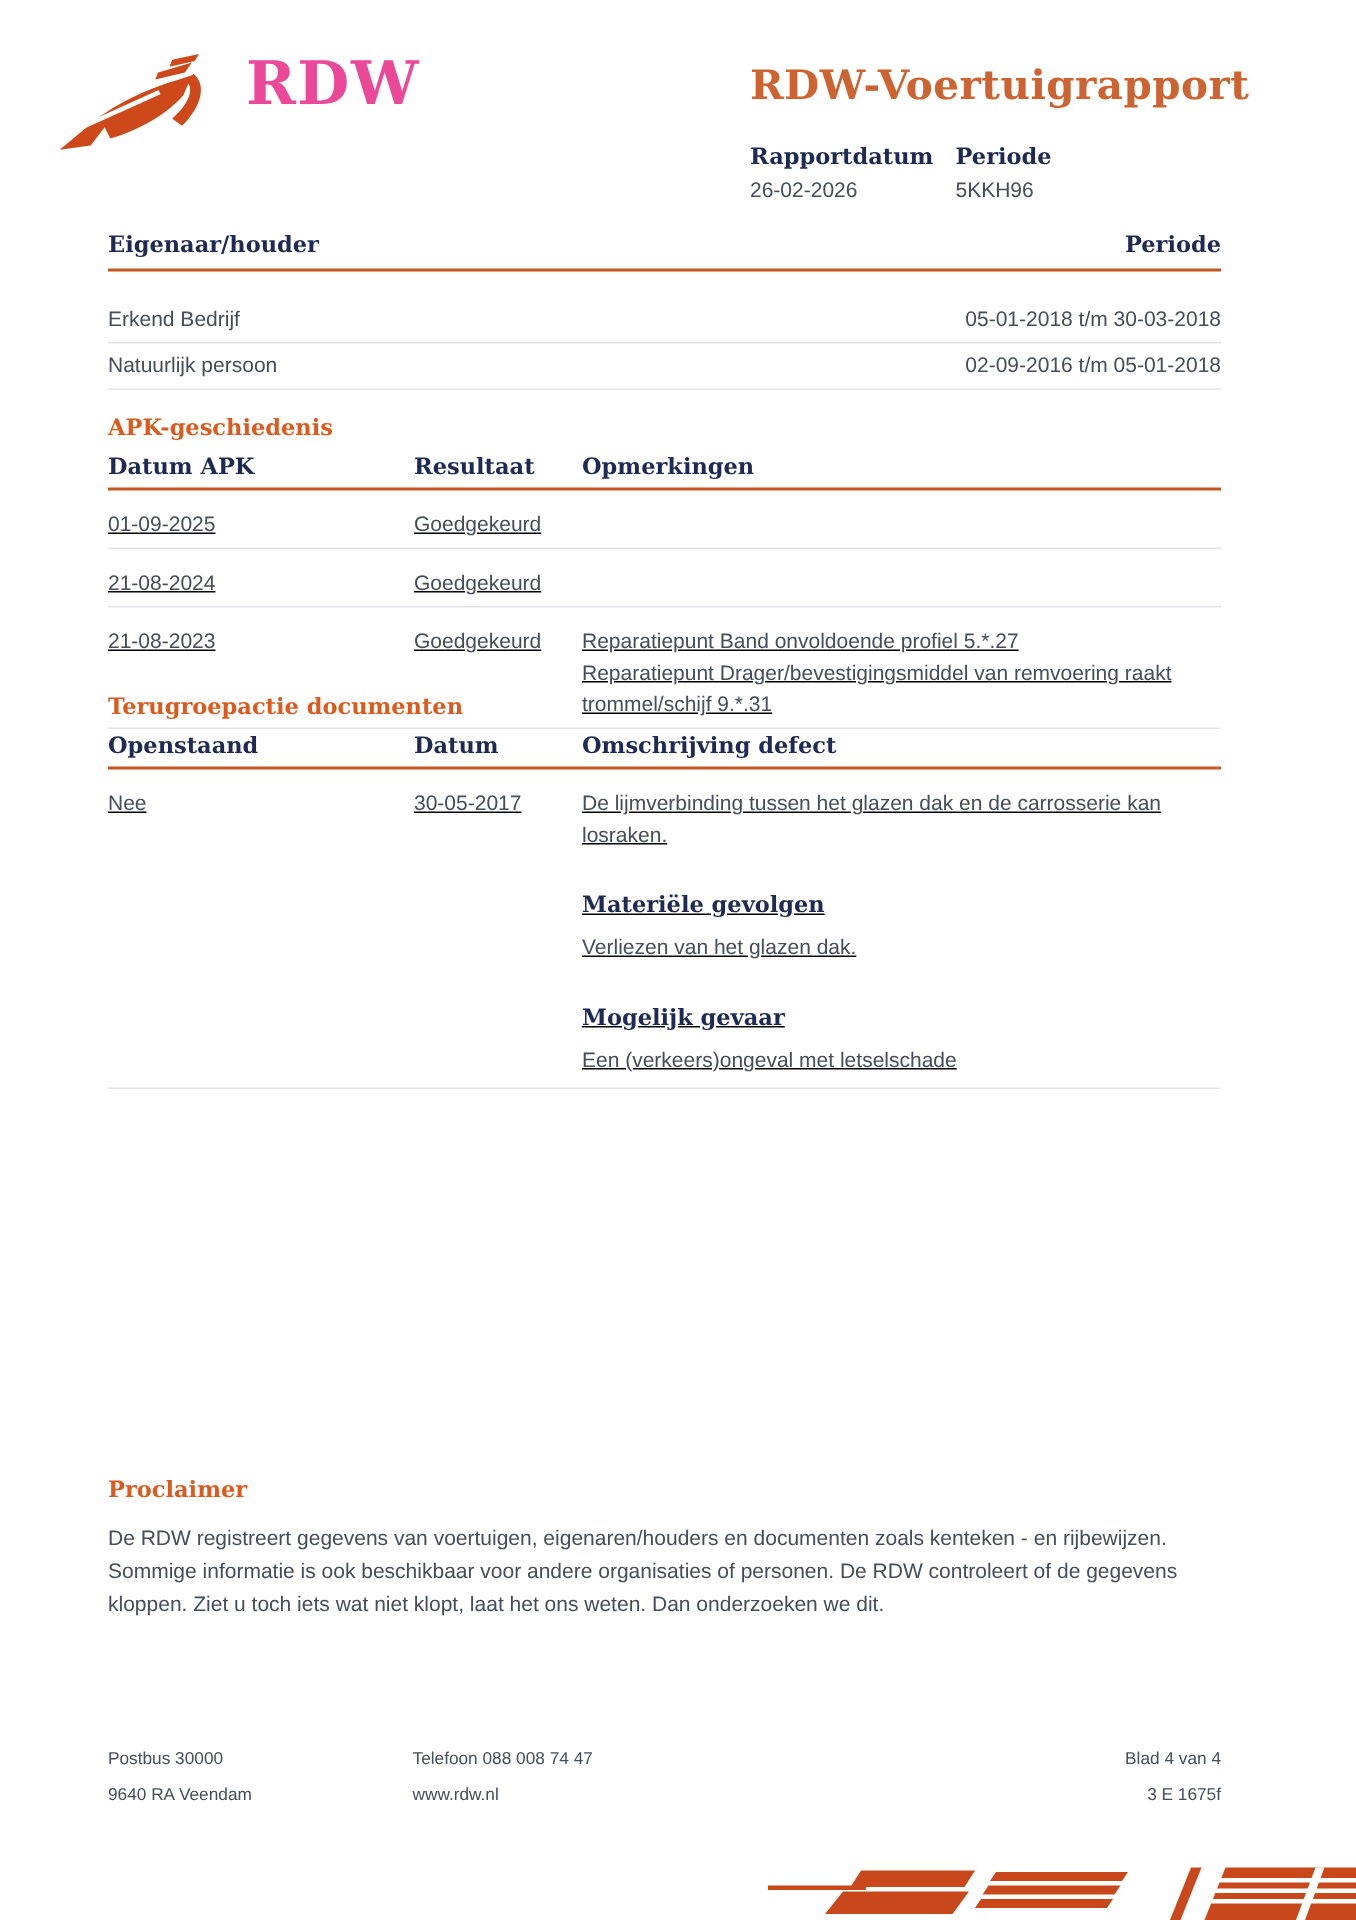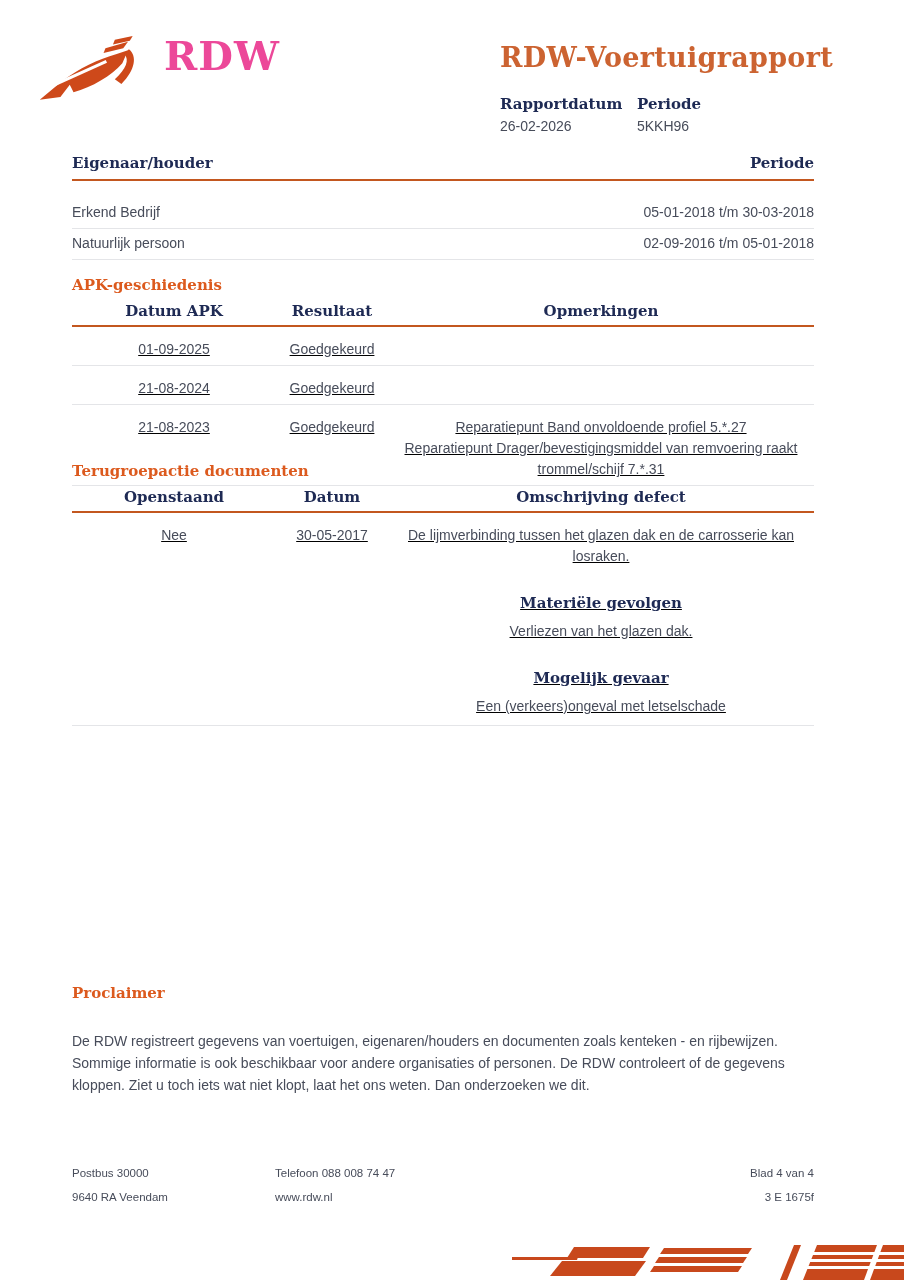--- a/index.html
+++ b/index.html
@@ -67,35 +67,35 @@
   .rule-orange { border-bottom: 2px solid #c3571f; }
   .row-sep { border-bottom: 1px solid #e4e5e8; }
   .cell { font-size: 14px; color: #474c5a; line-height: 21px; }
 
   
   .owner-header { display: flex; justify-content: space-between; padding-bottom: 7px; gap: 34px; }
   .owner-rows { margin-top: 17px; }
   .owner-row { display: flex; justify-content: space-between; padding: 4px 0 5px 0; }
 
   
-  .grid3 { display: grid; grid-template-columns: 204px 112px auto; text-align: center; }
+  .grid3 { display: grid; grid-template-columns: 204px 112px auto; }
   .grid3.head { padding-bottom: 5px; }
   .grid3.body-row { padding: 12px 0 5px 0; text-decoration: underline; }
 
   .sub-head {
     font-family: "DejaVu Serif", serif;
     font-weight: 700;
     font-size: 15px;
     color: #1e2a54;
     margin-top: 26px;
     margin-bottom: 7px;
   }
 
   
-  .proclaimer-text { font-size: 14px; color: #474c5a; line-height: 22px; margin-top: 28px; }
+  .proclaimer-text { font-size: 14px; color: #474c5a; line-height: 22px; margin-top: 12px; }
 
   
   .footer { position: absolute; left: 72px; top: 1167px; width: 742px; font-size: 11.5px; color: #474c5a; }
   .footer-grid { display: grid; grid-template-columns: 203px 1fr auto; }
   .footer-grid + .footer-grid { margin-top: 12px; }
   .footer-right { text-align: right; }
 
   
   .decoration { position: absolute; right: 0; bottom: 0; width: 392px; height: 37px; }
   .decoration svg { display: block; width: 392px; height: 37px; }
@@ -164,21 +164,21 @@
     <div class="grid3 body-row row-sep">
       <span class="cell">21-08-2024</span>
       <span class="cell">Goedgekeurd</span>
       <span class="cell"></span>
     </div>
     <div class="grid3 body-row row-sep">
       <span class="cell">21-08-2023</span>
       <span class="cell">Goedgekeurd</span>
       <span class="cell">
         <span style="display:block">Reparatiepunt Band onvoldoende profiel 5.*.27</span>
-        <span style="display:block">Reparatiepunt Drager/bevestigingsmiddel van remvoering raakt trommel/schijf 7.*.31</span>
+        <span style="display:block">Reparatiepunt Drager/bevestigingsmiddel van remvoering raakt trommel/schijf 9.*.31</span>
       </span>
     </div>
   </div>
 
   <div class="section" style="top:462px">
     <h2 class="section-title">Terugroepactie documenten</h2>
     <div class="grid3 head rule-orange">
       <span class="th">Openstaand</span>
       <span class="th">Datum</span>
       <span class="th">Omschrijving defect</span>

